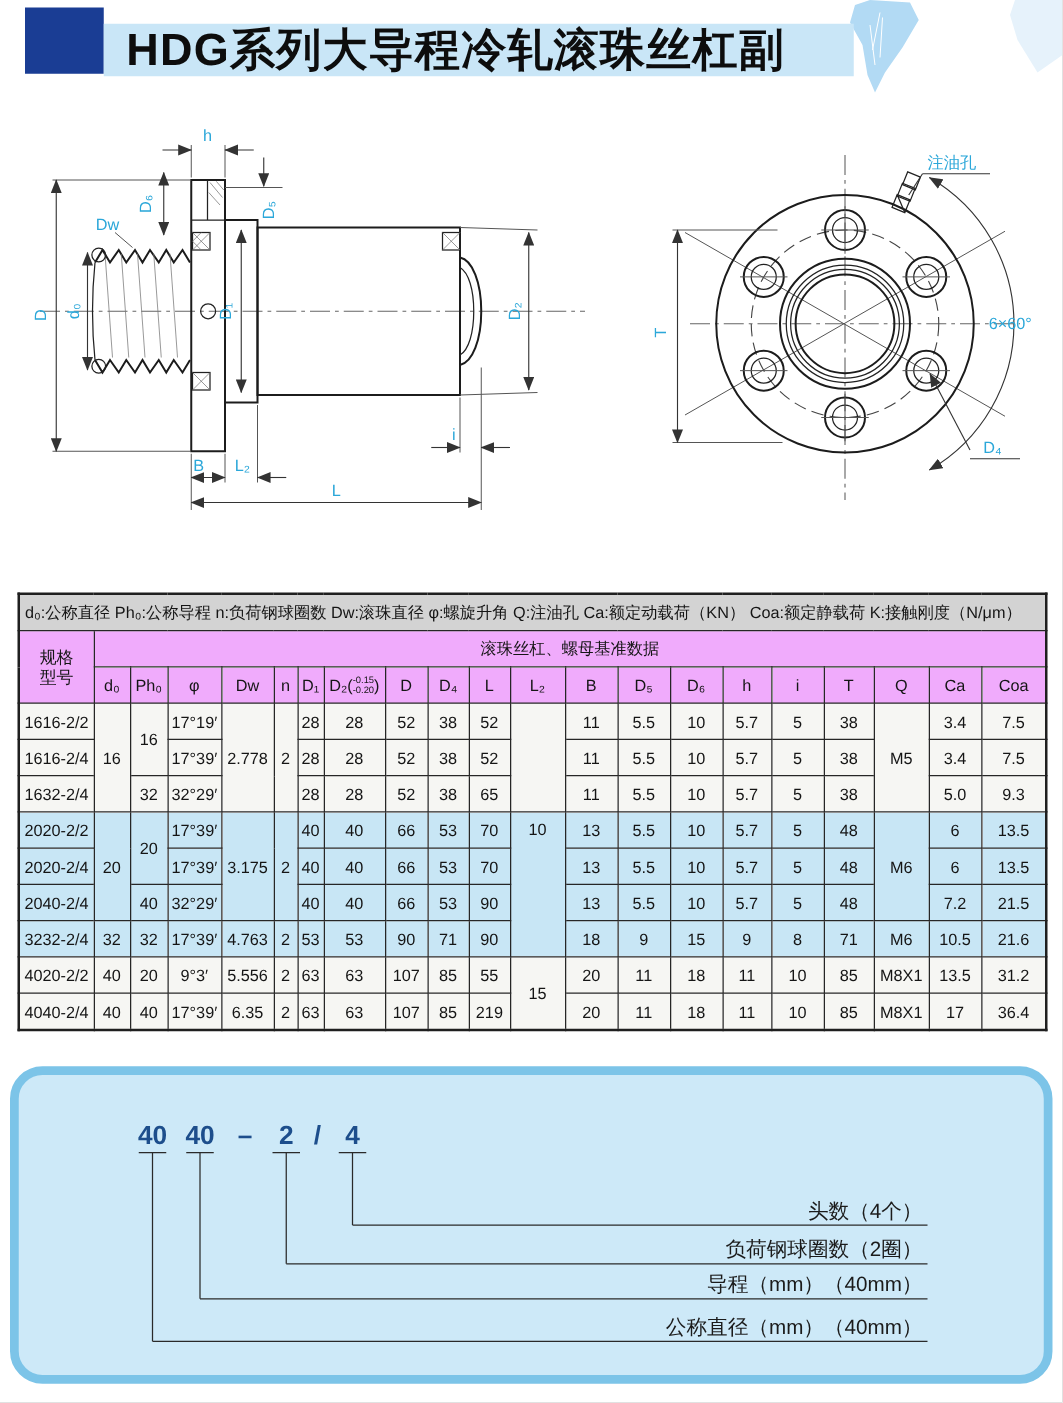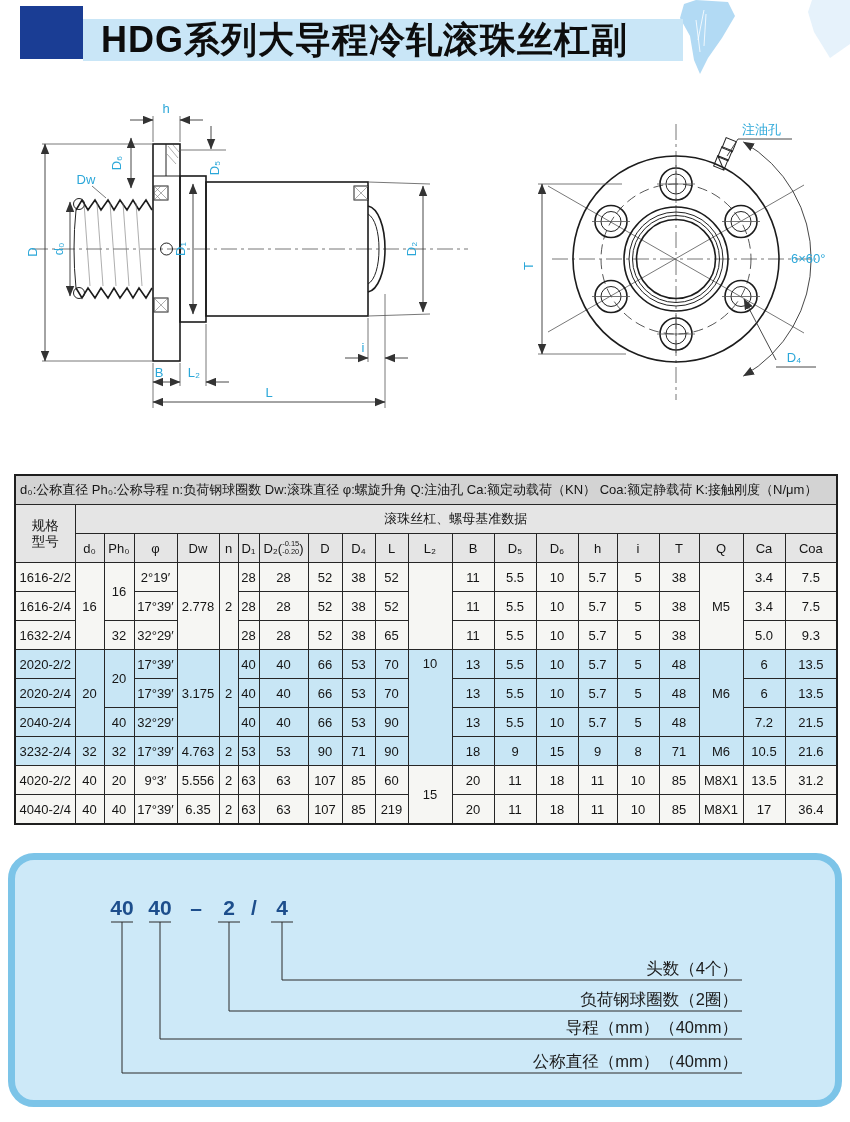--- a/index.html
+++ b/index.html
@@ -21,21 +21,21 @@
   .dim{stroke:#333333;stroke-width:0.9;fill:none;}
   .cl{stroke:#666666;stroke-width:0.9;fill:none;stroke-dasharray:16 4 3 4;}
   .bcl{stroke:#444444;stroke-width:0.9;fill:none;stroke-dasharray:10 5;}
   .lbl{fill:#2ba7d9;font-size:13px;font-family:"Liberation Sans","DejaVu Sans",sans-serif;}
   
   .spec-table{position:absolute;left:14px;top:474px;width:822px;border-collapse:collapse;table-layout:fixed;
               font-size:13px;}
   .spec-table th,.spec-table td{border:1px solid #262626;text-align:center;vertical-align:middle;
               padding:0;height:28px;overflow:hidden;white-space:nowrap;font-weight:normal;}
   .spec-table{border:2px solid #1f1f1f;}
-  .spec-table .hd{background:#e5e5e5;}
+  .spec-table .hd{background:#f0abfc;}
   .spec-table .legend{background:#d3d3d3;text-align:left;padding:3px 4px;font-size:13px;height:22px;}
   .spec-table .spec{font-size:13.5px;line-height:16px;}
   .spec-table tr.rw td{background:#f6f6f3;}
   .spec-table tr.rb td{background:#c8e6f5;}
   .spec-table td.vtop{vertical-align:top;padding-top:6px;}
   .tolwrap{display:inline-flex;align-items:center;}
   .tol{display:inline-flex;flex-direction:column;font-size:7.5px;line-height:8px;text-align:center;}
   
   .code-box{position:absolute;left:8px;top:853px;width:834px;height:254px;box-sizing:border-box;
             background:#cde9f8;border:7px solid #7cc4e8;border-radius:26px;}
@@ -275,21 +275,21 @@
       <th class="hd">i</th>
       <th class="hd">T</th>
       <th class="hd">Q</th>
       <th class="hd">Ca</th>
       <th class="hd">Coa</th>
     </tr>
     <tr class="rw">
       <td>1616-2/2</td>
       <td rowspan="3">16</td>
       <td rowspan="2">16</td>
-      <td>2°19′</td>
+      <td>17°19′</td>
       <td rowspan="3">2.778</td>
       <td rowspan="3">2</td>
       <td>28</td>
       <td>28</td>
       <td>52</td>
       <td>38</td>
       <td>52</td>
       <td rowspan="3"></td>
       <td>11</td>
       <td>5.5</td>
@@ -420,21 +420,21 @@
       <td>4020-2/2</td>
       <td>40</td>
       <td>20</td>
       <td>9°3′</td>
       <td>5.556</td>
       <td>2</td>
       <td>63</td>
       <td>63</td>
       <td>107</td>
       <td>85</td>
-      <td>60</td>
+      <td>55</td>
       <td rowspan="2">15</td>
       <td>20</td>
       <td>11</td>
       <td>18</td>
       <td>11</td>
       <td>10</td>
       <td>85</td>
       <td>M8X1</td>
       <td>13.5</td>
       <td>31.2</td>

